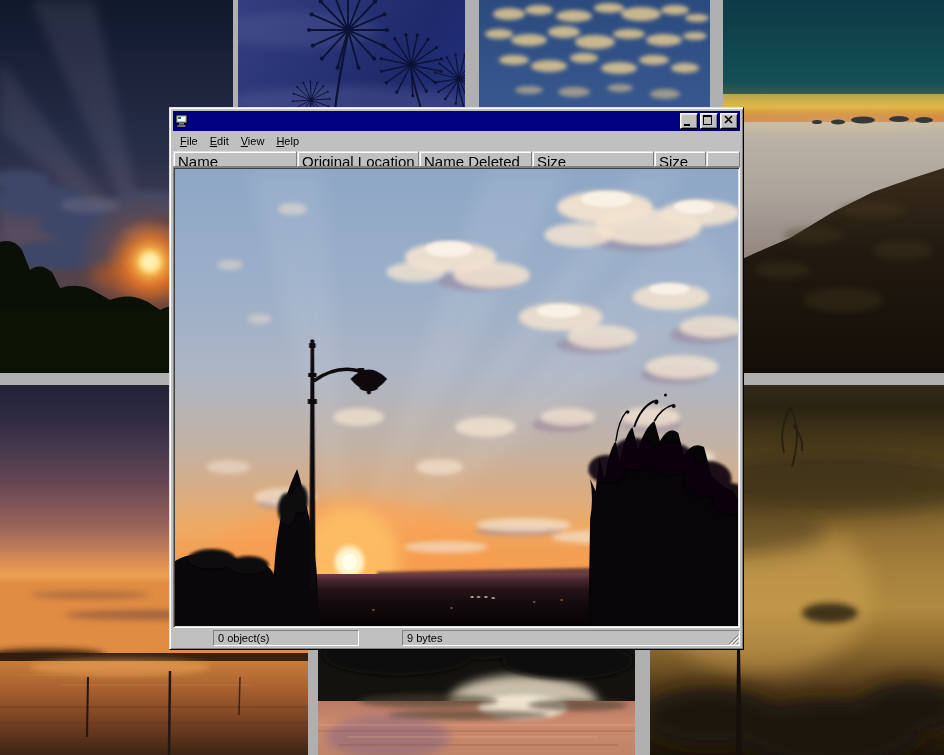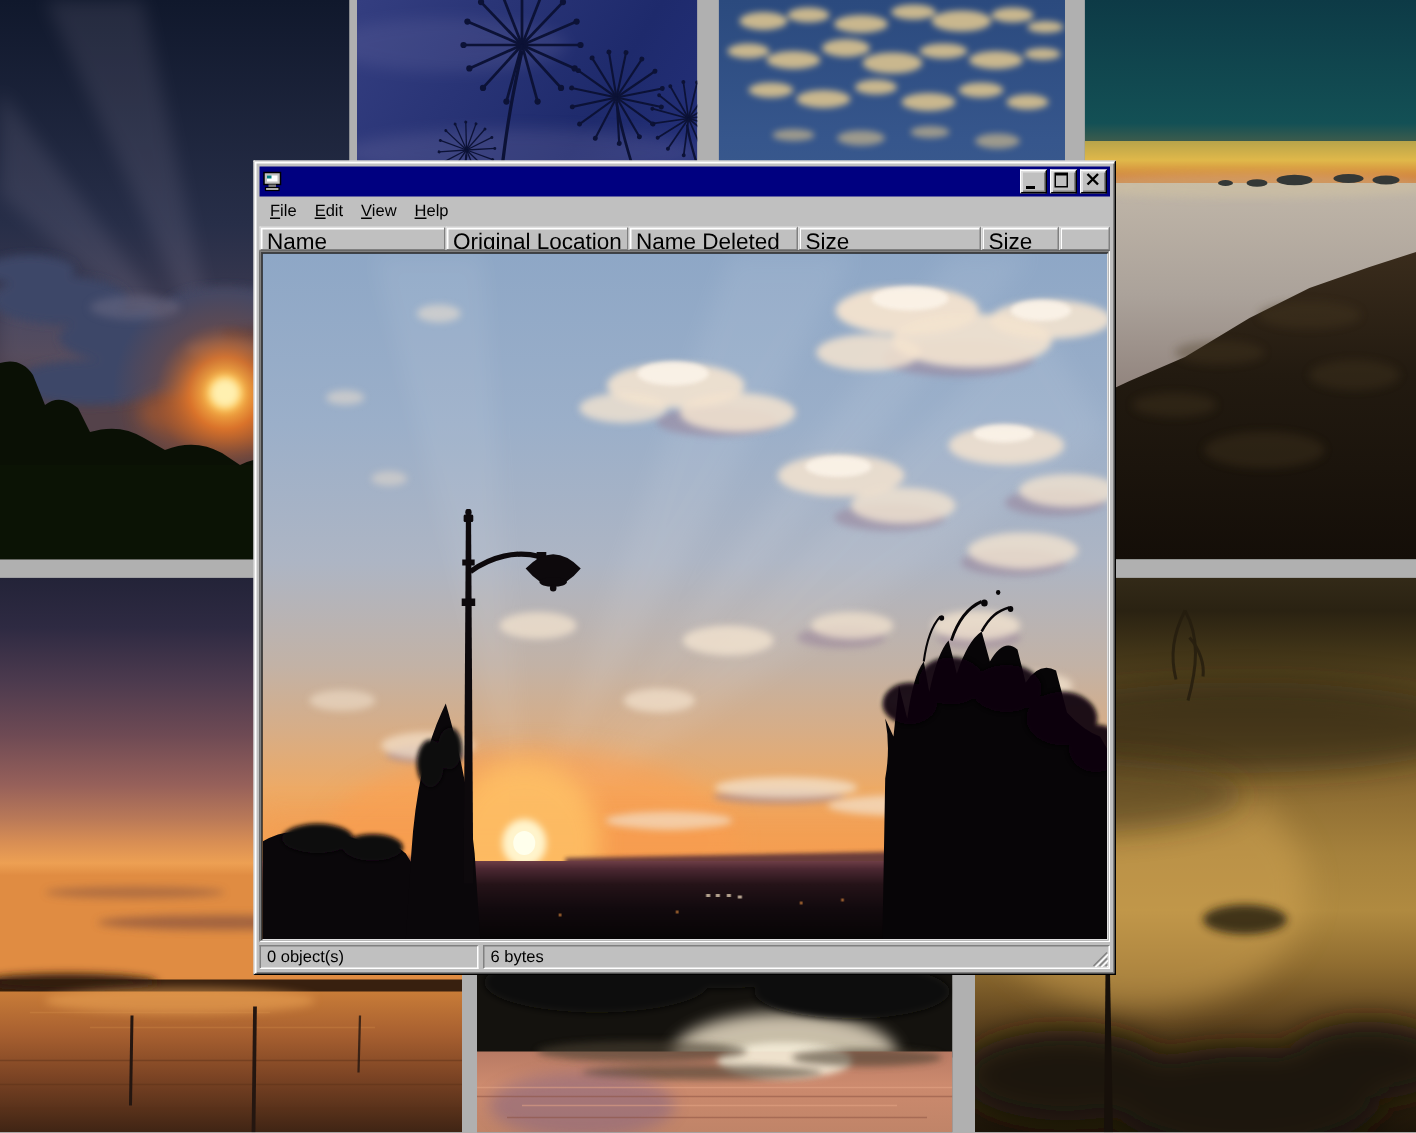--- a/index.html
+++ b/index.html
@@ -40,21 +40,21 @@
     box-shadow:inset 1px 1px 0 #fff;}
   .hcell.right{text-align:left;}
 
   .viewport{flex:1 1 auto;position:relative;overflow:hidden;background:#000;
     border:1px solid;border-color:#808080 #fff #fff #808080;
     box-shadow:inset 1px 1px 0 #404040, inset -1px -1px 0 #dfdfdf;}
   .viewport svg{position:absolute;left:1px;top:1px;width:calc(100% - 2px);height:calc(100% - 2px);}
 
   .statusbar{height:16px;margin-top:2px;display:flex;gap:3px;flex:0 0 auto;}
   .spanel{box-sizing:border-box;height:16px;font-size:11px;padding:1px 4px 0 4px;
-    border:1px solid;border-color:#808080 #fff #fff #808080;white-space:nowrap;overflow:hidden;}
+    border:1px solid;border-color:#808080 #fff #fff #808080;white-space:nowrap;overflow:hidden;margin-left:40px;}
   .sp1{width:146px;flex:0 0 auto;}
   .sp2{flex:1 1 auto;position:relative;}
   .grip{position:absolute;right:0;bottom:0;width:13px;height:13px;}
 </style>
 </head>
 <body>
 
 <div id="desktop">
 
   <div class="tile" style="left:0;top:0;width:233px;height:373px">
@@ -597,21 +597,21 @@
           <path d="M191,210 Q211,191 231,210 Q221,221 211,222 Q201,221 191,210 Z"></path>
           <ellipse cx="211" cy="219" rx="10" ry="3.2"></ellipse>
           <circle cx="211" cy="223" r="2.4"></circle>
         </g>
       </svg>
     </div>
 
     <div class="statusbar">
       <div class="spanel sp1">0 object(s)</div>
       <div class="spanel sp2">
-        <span>6 bytes</span>
+        <span>9 bytes</span>
         <svg class="grip" viewBox="0 0 13 13">
           <g stroke-width="1">
             <line x1="12" y1="3" x2="3" y2="12" stroke="#808080"></line>
               <line x1="13" y1="4" x2="4" y2="13" stroke="#fff"></line>
             <line x1="12" y1="7" x2="7" y2="12" stroke="#808080"></line>
               <line x1="13" y1="8" x2="8" y2="13" stroke="#fff"></line>
             <line x1="12" y1="11" x2="11" y2="12" stroke="#808080"></line>
               <line x1="13" y1="12" x2="12" y2="13" stroke="#fff"></line>
           </g>
         </svg>

